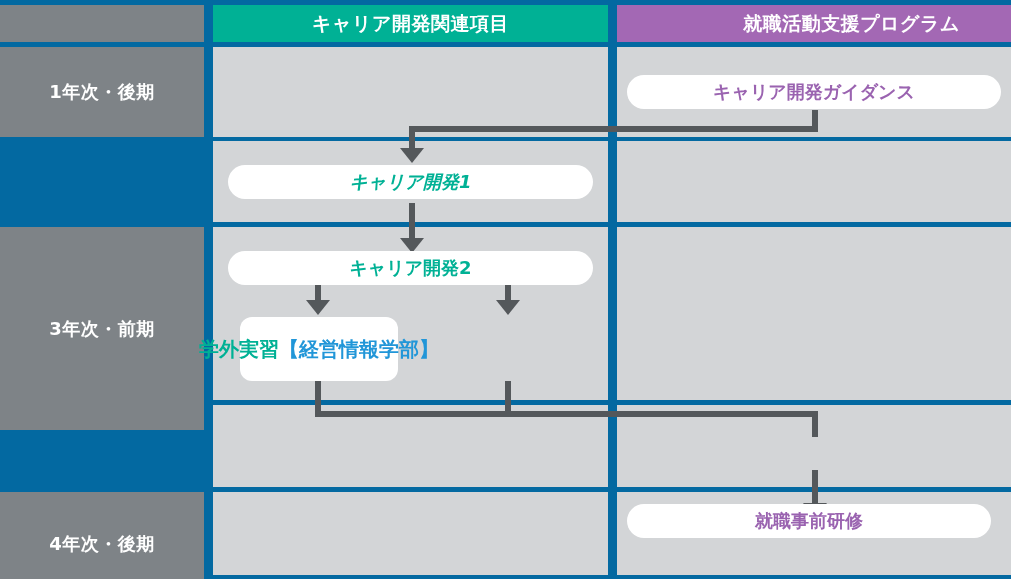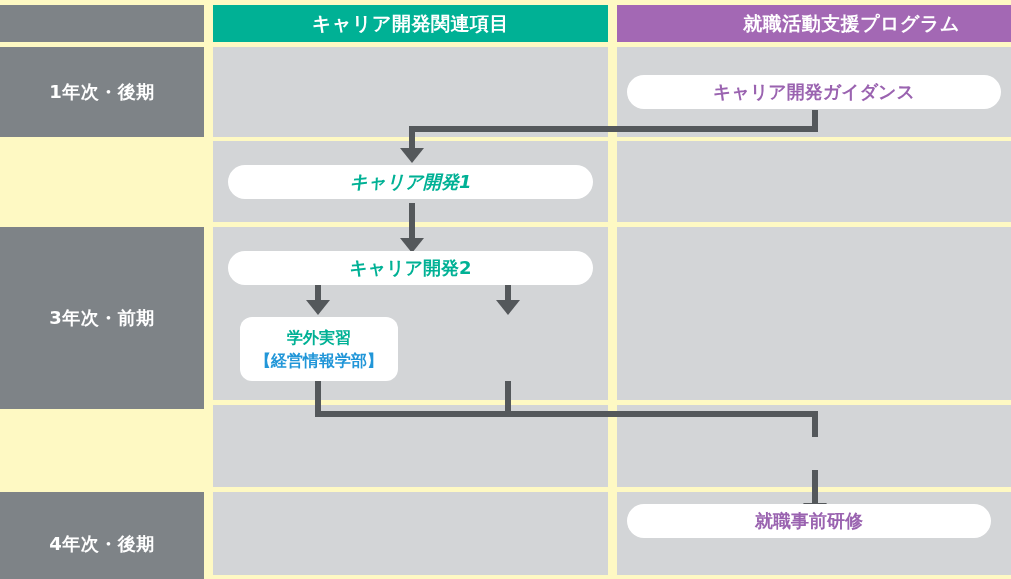--- a/index.html
+++ b/index.html
@@ -6,21 +6,21 @@
   html,body{
     width:1011px; height:579px;
     background:#ffffff;
     font-family:"DejaVu Sans","Liberation Sans",sans-serif;
     overflow:hidden;
   }
 
   #chart{
     position:relative;
     width:1011px; height:579px;
-    background:#fef9c3;
+    background:#0369a1;
   }
 
   
   .cell{ position:absolute; }
 
   
   .hdr{
     height:37px;
     display:flex; align-items:center; justify-content:center;
     color:#ffffff;
@@ -58,24 +58,24 @@
     white-space:nowrap;
     z-index:4;
   }
   .pill.teal  { color:#00b195; }
   .pill.purple{ color:#9a63b0; }
 
   .box{
     position:absolute;
     background:#ffffff;
     border-radius:12px;
-    display:flex; flex-direction:column;
+    display:flex; flex-direction:row;
     align-items:center; justify-content:center;
     font-weight:bold;
-    font-size:16px;
+    font-size:20px;
     line-height:1.45;
     white-space:nowrap;
     z-index:4;
   }
   .box .l1{ color:#00b195; }
   .box .l2.blue  { color:#2196d8; }
   .box .l2.orange{ color:#f07d16; }
 
   
   .conn{ position:absolute; background:#54585b; z-index:3; }
@@ -102,21 +102,21 @@
 
   <div class="cell hdr hdr-purple" style="left:617px;top:5px;width:469px;">就職活動支援プログラム</div>
 
   <div class="cell yr" style="left:0;top:47px;width:204px;height:90px;">1年次・後期</div>
   <div class="cell panel" style="left:213px;top:47px;width:395px;height:90px;"></div>
   <div class="cell panel" style="left:617px;top:47px;width:394px;height:90px;"></div>
 
   <div class="cell panel" style="left:213px;top:141px;width:395px;height:81px;"></div>
   <div class="cell panel" style="left:617px;top:141px;width:394px;height:81px;"></div>
 
-  <div class="cell yr" style="left:0;top:227px;width:204px;height:182px;">3年次・前期</div>
+  <div class="cell yr" style="left:0;top:227px;width:204px;height:203px;">3年次・前期</div>
   <div class="cell panel" style="left:213px;top:227px;width:395px;height:173px;"></div>
   <div class="cell panel" style="left:617px;top:227px;width:394px;height:173px;"></div>
 
   <div class="cell panel" style="left:213px;top:405px;width:395px;height:82px;"></div>
   <div class="cell panel" style="left:617px;top:405px;width:394px;height:82px;"></div>
 
   <div class="cell yr" style="left:0;top:492px;width:204px;height:104px;">4年次・後期</div>
   <div class="cell panel" style="left:213px;top:492px;width:395px;height:83px;"></div>
   <div class="cell panel" style="left:617px;top:492px;width:394px;height:83px;"></div>
 

